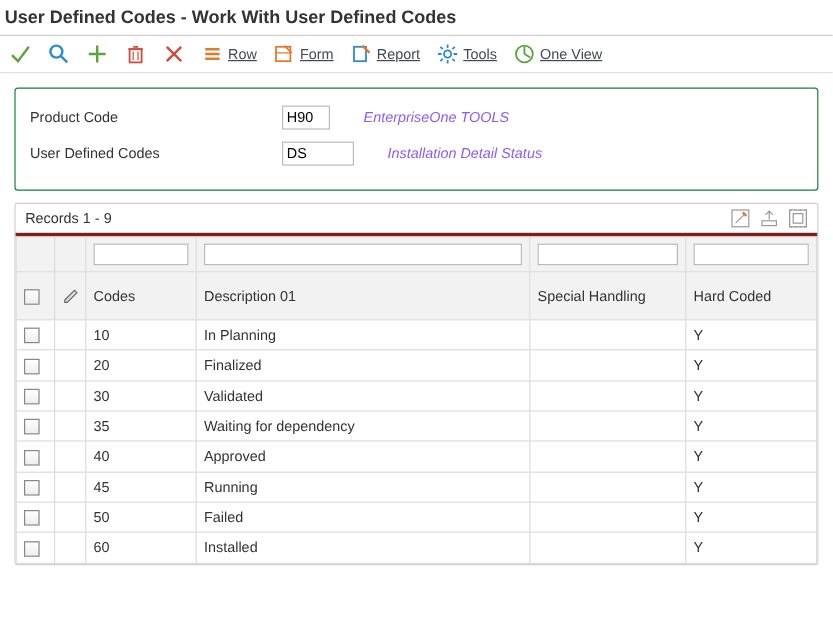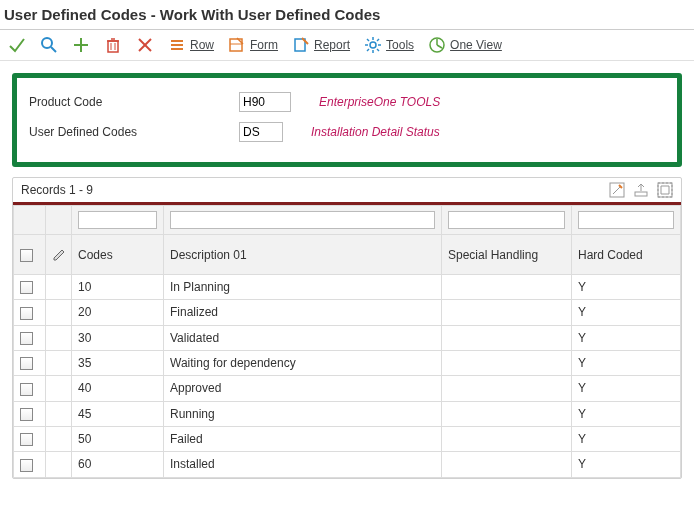--- a/index.html
+++ b/index.html
@@ -34,46 +34,46 @@
   }
   .tb-label {
     text-decoration: underline;
     color: #45494c;
   }
   .icon { display: inline-flex; }
   .content-area {
     padding: 12px 12px 6px 12px;
   }
   .form-panel {
-    border: 5px solid #15803d;
+    border: 1px solid #15803d;
     border-radius: 3px;
     padding: 14px 12px 10px 12px;
     margin-bottom: 10px;
   }
   .form-row {
     display: flex;
     align-items: center;
     margin-bottom: 10px;
   }
   .form-label {
     width: 210px;
     color: #333;
   }
   .form-input {
     height: 20px;
     border: 1px solid #bbb;
     padding: 1px 3px;
     font-size: 12px;
     margin-right: 28px;
   }
-  .form-input.product { width: 52px; }
-  .form-input.udc { width: 44px; }
+  .form-input.product { width: 40px; }
+  .form-input.udc { width: 60px; }
   .form-desc {
     font-style: italic;
-    color: #be185d;
+    color: #8b5cf6;
   }
   .grid-panel {
     border: 1px solid #d0d0d0;
     border-radius: 2px;
   }
   .grid-head {
     display: flex;
     justify-content: space-between;
     align-items: center;
     padding: 4px 8px;

